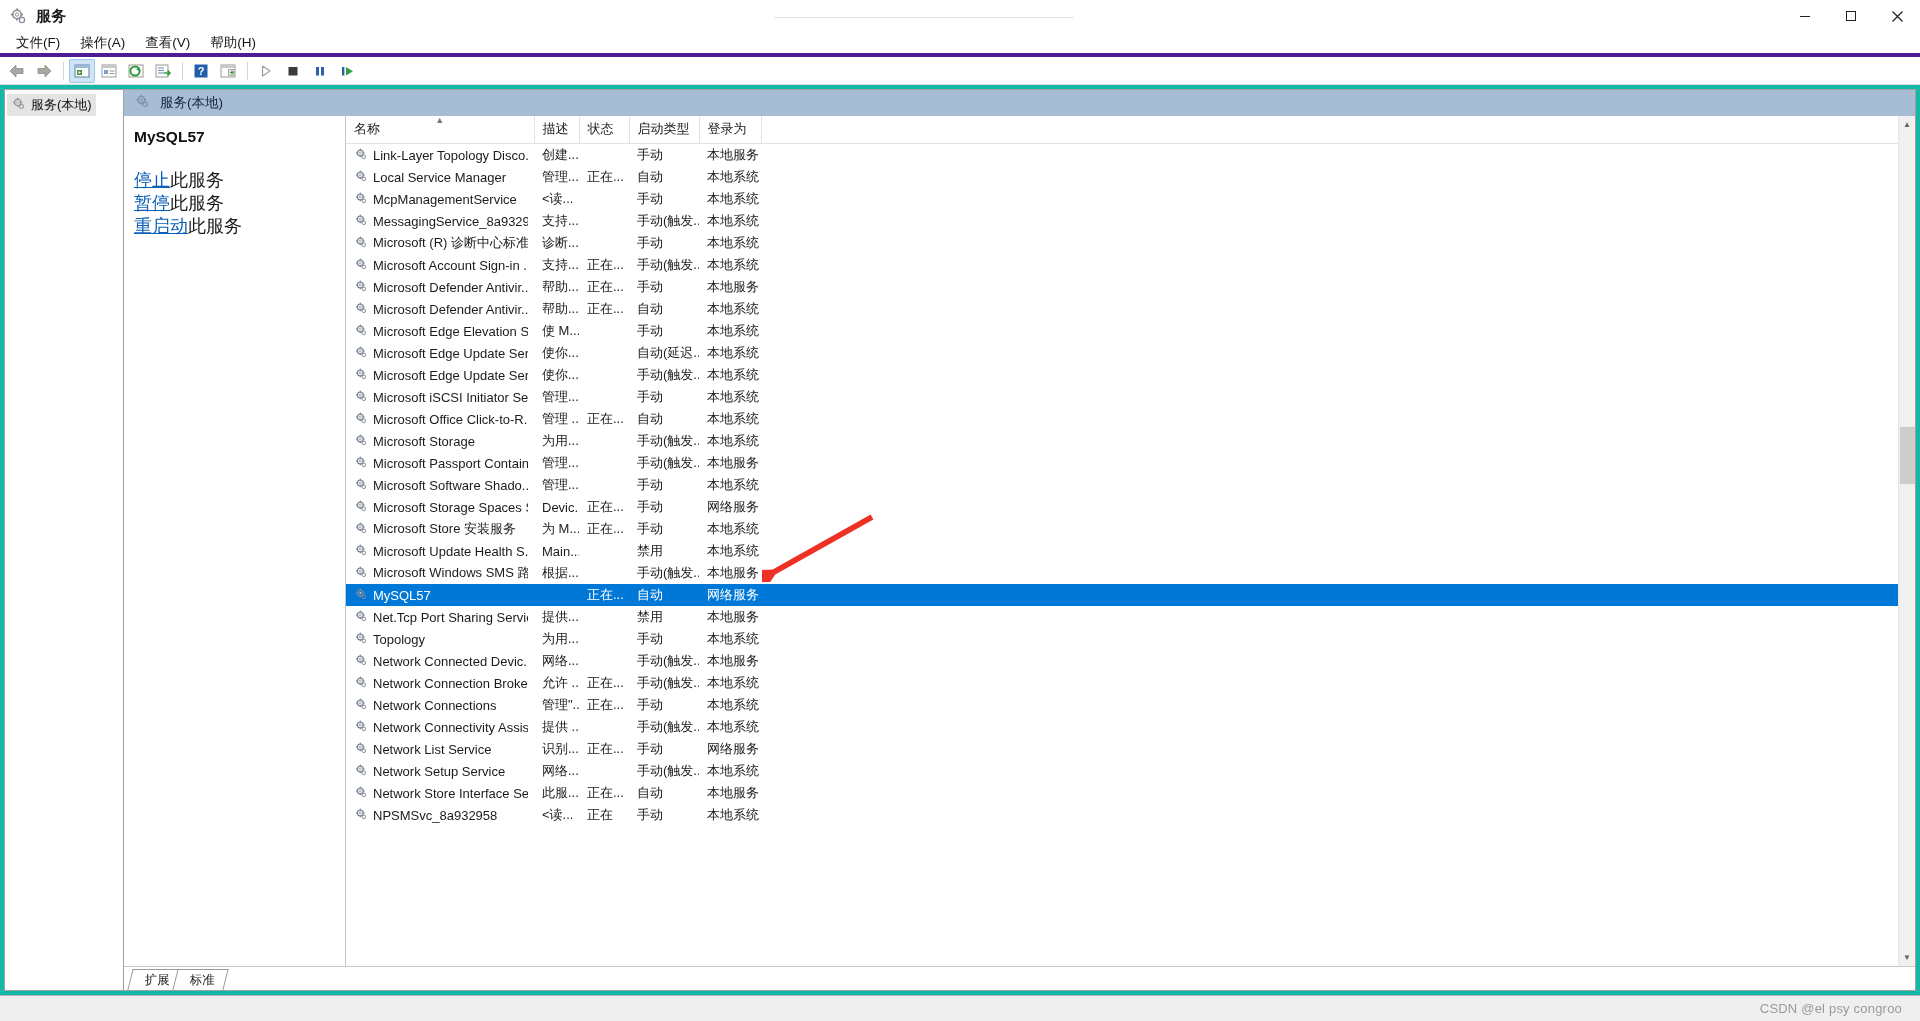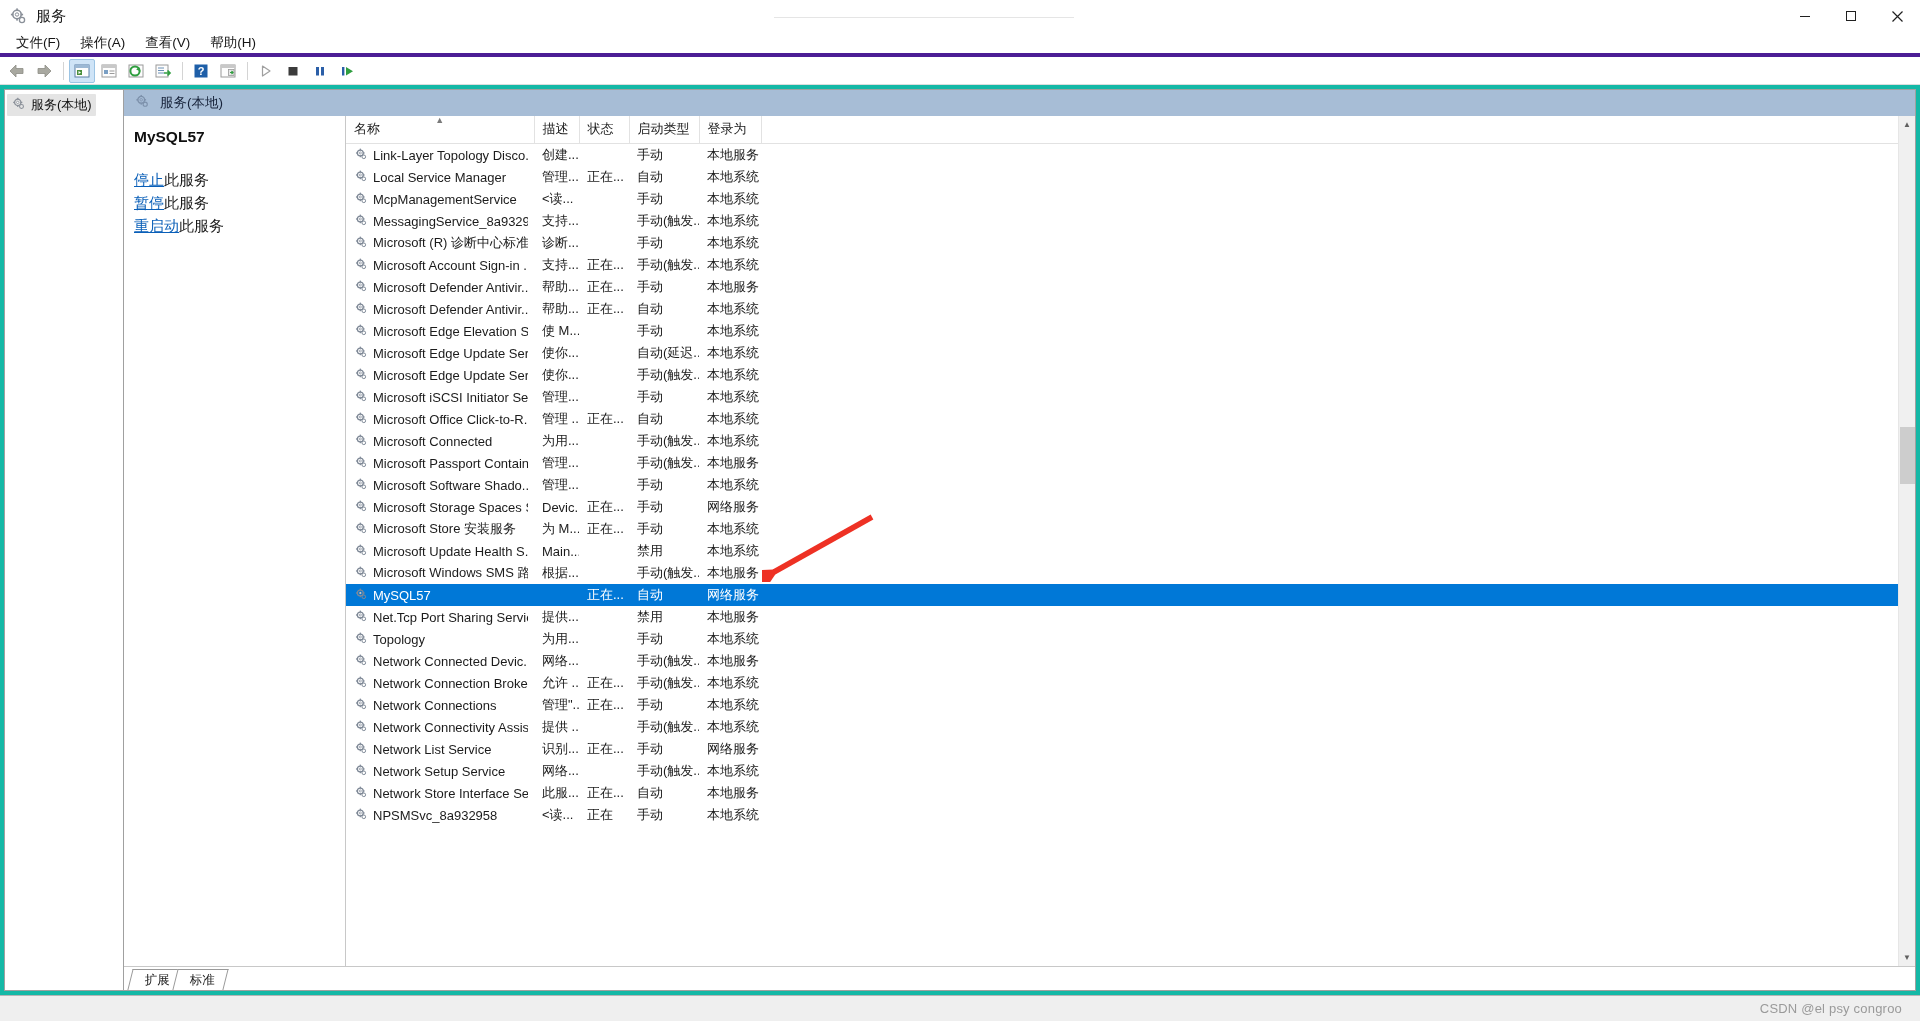--- a/index.html
+++ b/index.html
@@ -28,21 +28,21 @@
   }
   .title-icon {
     width: 20px; height: 20px; margin-left: 8px; margin-right: 8px;
     position: relative; flex: 0 0 auto;
   }
   .gear {
     position: relative; display: inline-block;
   }
   .gear svg { display: block; }
   .title-text {
-    font-size: 15px; color: #1b1b1b; letter-spacing: .3px;
+    font-size: 15px; color: #1b1b1b; letter-spacing: .3px; font-weight: bold;
   }
   .title-drag {
     flex: 1 1 auto; height: 100%;
     display: flex; align-items: center; justify-content: center;
   }
   .title-drag-line {
     width: 300px; height: 1px; background: #e2e2e2;
     margin-top: 2px; opacity: .9;
   }
   .winbtns { display: flex; height: 33px; }
@@ -149,21 +149,21 @@
     background: #ffffff;
     padding: 12px 10px 8px 10px;
     border-right: 1px solid #c8c8c8;
   }
   .svc-title {
     font-size: 15.5px; font-weight: bold; color: #0f0f0f;
     margin-bottom: 24px;
   }
   .svc-links { display: flex; flex-direction: column; gap: 3px; }
   .svc-link {
-    font-size: 15px; color: #1a1a1a; line-height: 20px;
+    font-size: 18px; color: #1a1a1a; line-height: 20px;
     white-space: nowrap;
   }
   .svc-link .lk {
     color: #0a5fb8; text-decoration: underline;
   }
 
   
   .listwrap {
     flex: 1 1 auto;
     display: flex; flex-direction: column;
@@ -812,21 +812,21 @@
                           <circle cx="9" cy="8.5" r="4.2" fill="none" stroke="#7e8896" stroke-width="1.8"></circle>
                           <circle cx="9" cy="8.5" r="1.5" fill="#ffffff" stroke="#7e8896" stroke-width="1"></circle>
                           <g fill="#7e8896">
                             <rect x="8.2" y="2.3" width="1.7" height="2.4"></rect>
                             <rect x="8.2" y="12.2" width="1.7" height="2.4"></rect>
                             <rect x="2.8" y="7.7" width="2.4" height="1.7"></rect>
                             <rect x="12.8" y="7.7" width="2.4" height="1.7"></rect>
                           </g>
                           <circle cx="14" cy="14" r="2.6" fill="none" stroke="#7e8896" stroke-width="1.4"></circle>
                         </svg></span>
-                      <span class="nm">Microsoft Connected</span>
+                      <span class="nm">Microsoft Storage</span>
                     </span>
                   </td>
                   <td>为用...</td>
                   <td></td>
                   <td>手动(触发...</td>
                   <td>本地系统</td>
                   <td></td>
                 </tr>
                 <tr class="row">
                   <td class="c-name">

